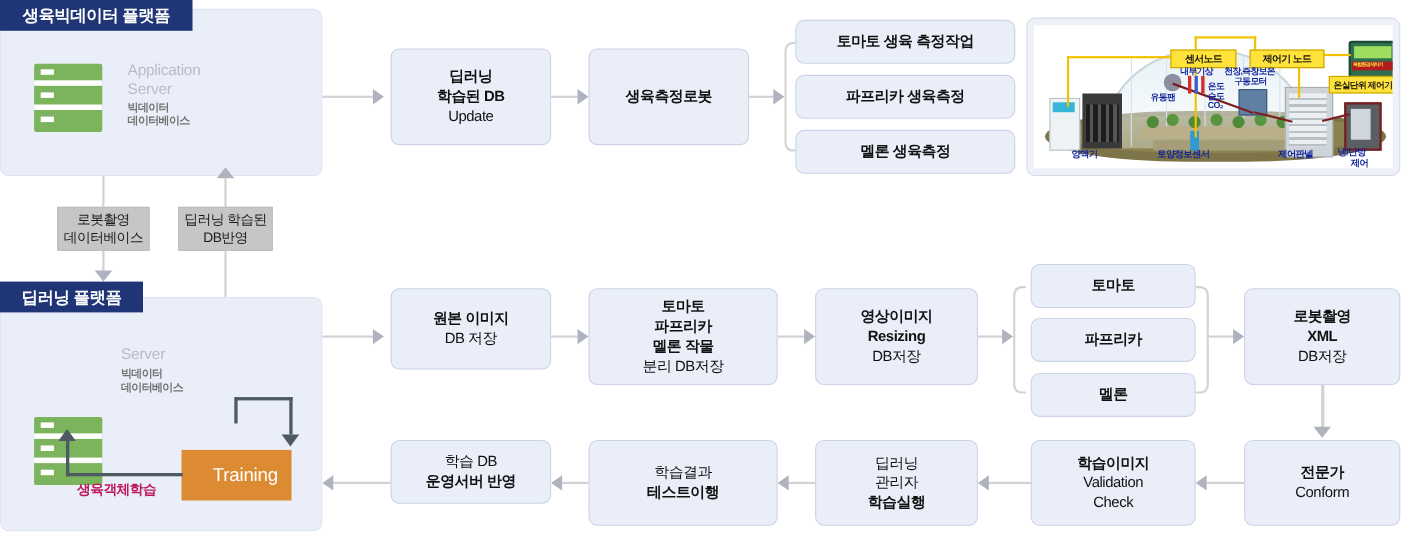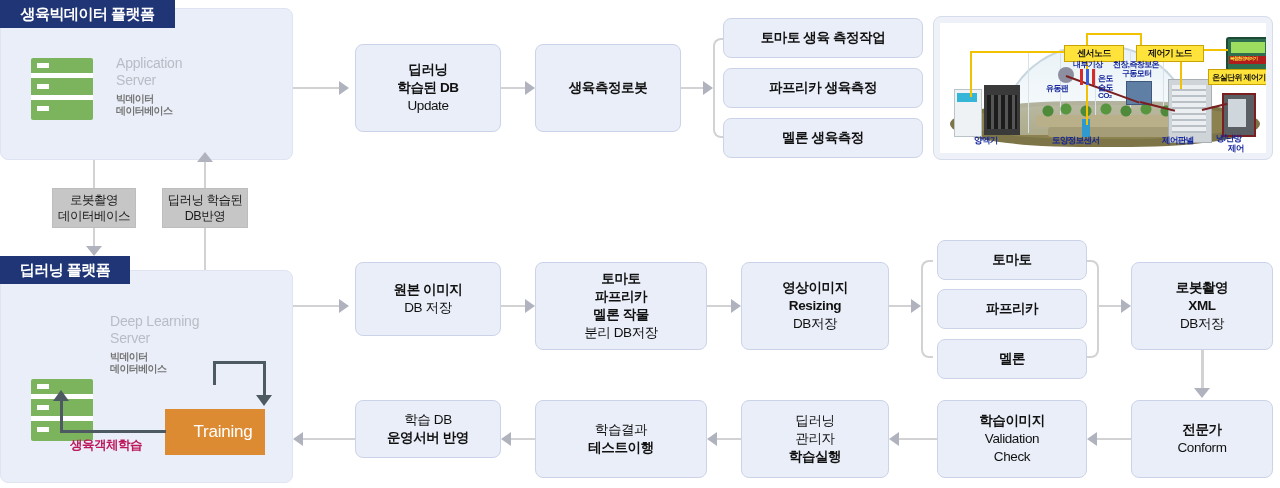--- a/index.html
+++ b/index.html
@@ -141,21 +141,20 @@
 
 <div class="abs server" style="left:31px;top:317px;width:62px;height:62px;">
   <div class="slot" style="top:15px;"></div>
   <div class="slot" style="top:37px;"></div>
   <div class="led" style="top:5px;"></div>
   <div class="led" style="top:26px;"></div>
   <div class="led" style="top:48px;"></div>
 </div>
 <div class="abs" style="left:110px;top:313px;width:175px;">
   <div class="srv-title">
-    <div>Deep Learning</div>
     <div>Server</div>
   </div>
   <div class="srv-name">
     <div>빅데이터</div>
     <div>데이터베이스</div>
   </div>
 </div>
 
 <div class="abs training" style="left:165px;top:409px;width:100px;height:46px;padding-left:16px;">
   <span>Training</span>

